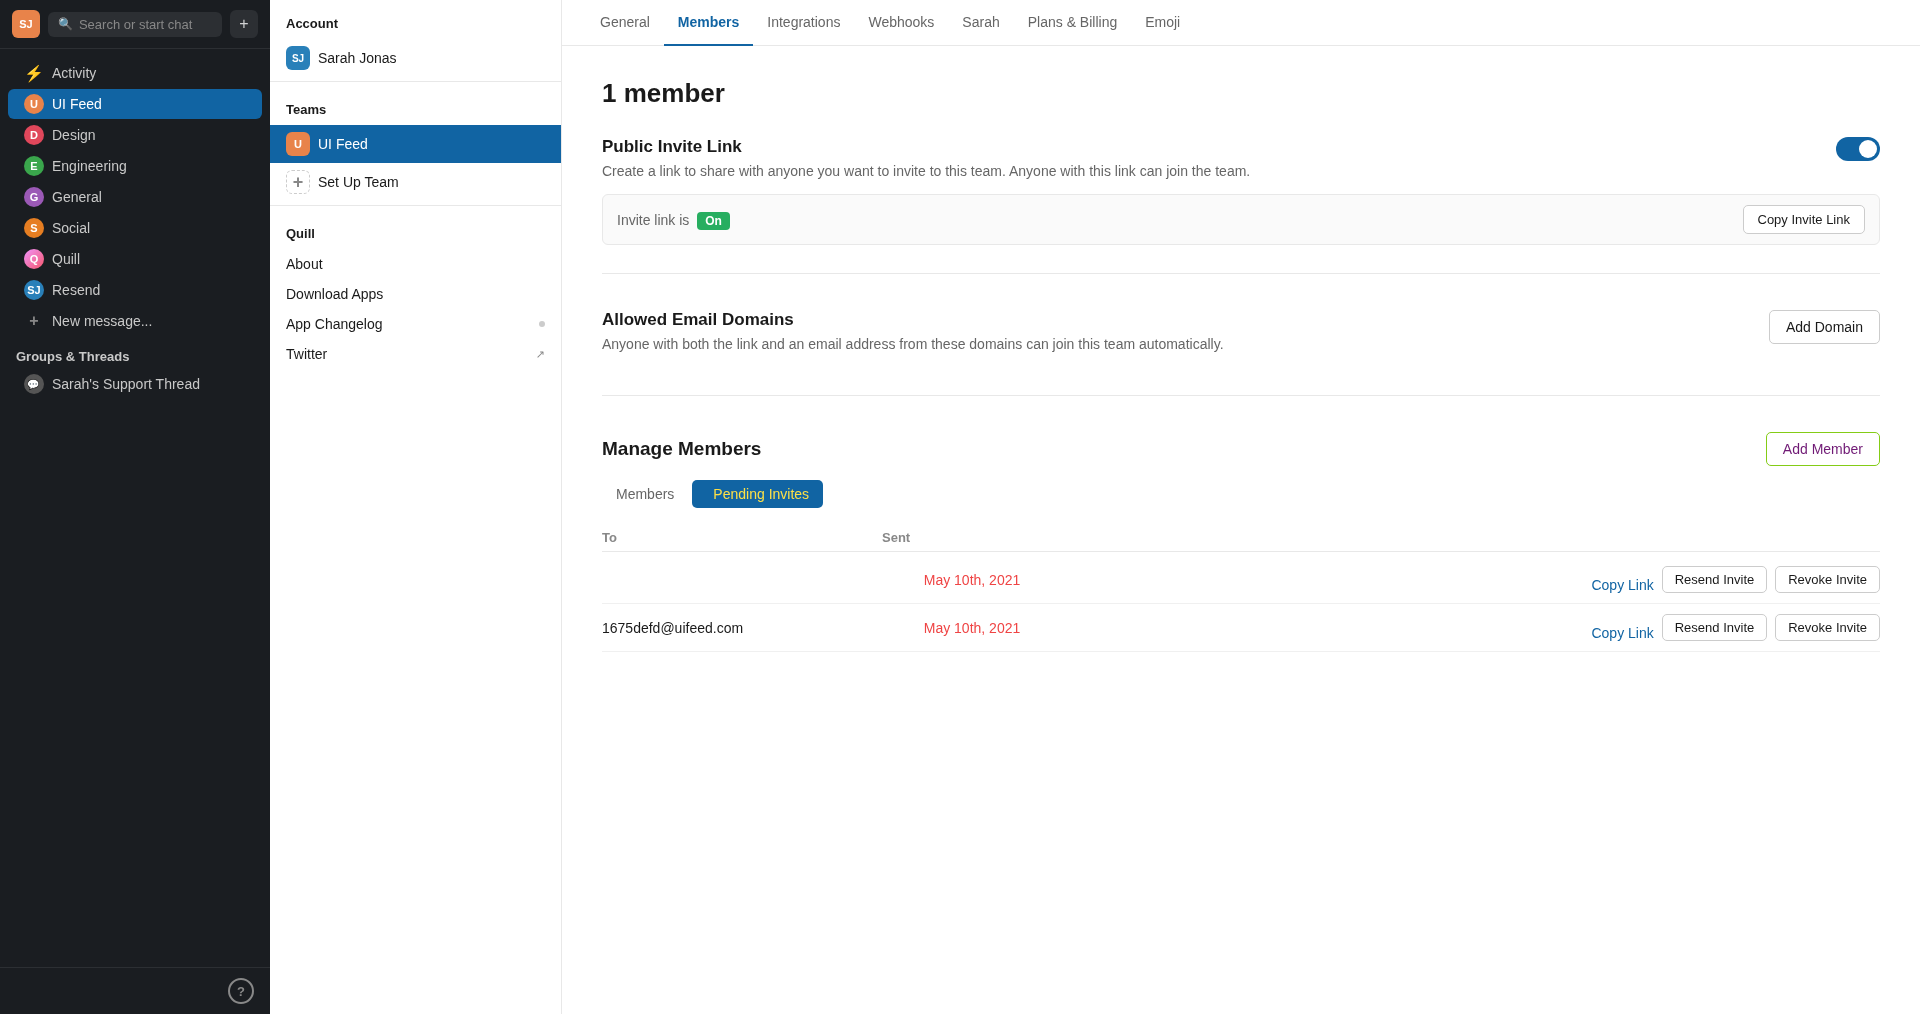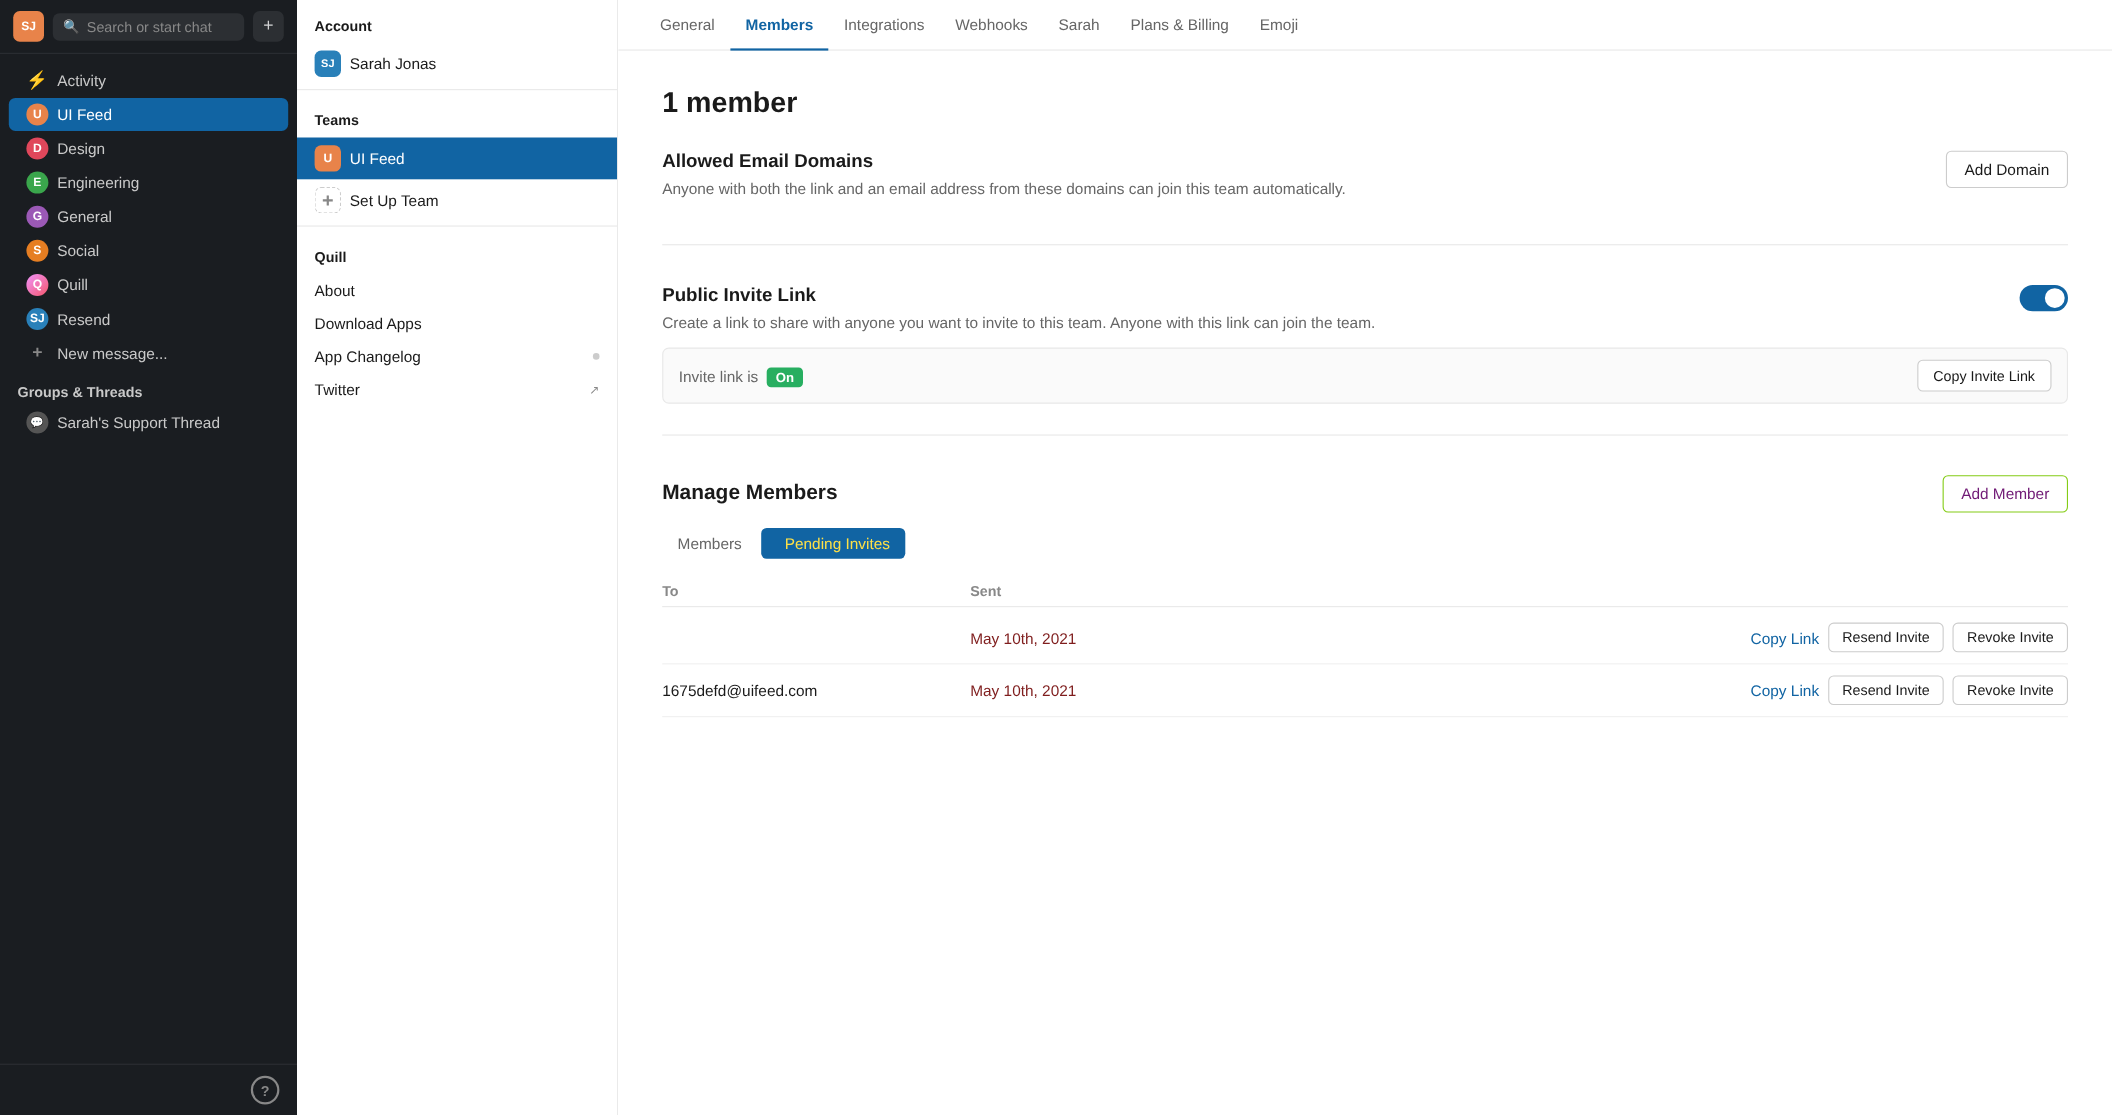--- a/index.html
+++ b/index.html
@@ -269,22 +269,22 @@
     .col-to { width: 280px; }
     .col-sent { width: 180px; }
     .col-actions { display: flex; gap: 8px; margin-left: auto; align-items: center; }
 
     .table-row {
       display: flex; align-items: center;
       padding: 10px 0;
       border-bottom: 1px solid #f0f0f0;
     }
     .row-to { width: 280px; font-size: 14px; color: #1a1a1a; }
-    .row-sent { width: 180px; font-size: 14px; color: #7f1d1d; }
-    .row-actions { display: flex; gap: 8px; margin-left: auto; align-items: center; }
+    .row-sent { width: 180px; font-size: 14px; color: #ef4444; text-align: center; }
+    .row-actions { display: flex; gap: 8px; margin-left: auto; align-items: flex-end; }
 
     .copy-link-text {
       color: #1164a3; font-size: 14px; cursor: pointer; text-decoration: none;
     }
     .action-btn {
       background: #fff;
       border: 1px solid #ccc;
       border-radius: 5px;
       padding: 5px 12px;
       font-size: 13px;
@@ -410,41 +410,41 @@
     <div class="tab">Emoji</div>
   </div>
 
   <div class="content-area">
 
     <div class="member-count">1 member</div>
 
     <div class="section-block">
       <div class="section-header">
         <div class="section-title-group">
-          <div class="section-title">Allowed Email Domains</div>
-          <div class="section-desc">Anyone with both the link and an email address from these domains can join this team automatically.</div>
-        </div>
-        <button class="add-domain-btn">Add Domain</button>
-      </div>
-    </div>
-
-    <div class="section-block">
-      <div class="section-header">
-        <div class="section-title-group">
           <div class="section-title">Public Invite Link</div>
           <div class="section-desc">Create a link to share with anyone you want to invite to this team. Anyone with this link can join the team.</div>
         </div>
         <div class="toggle"></div>
       </div>
       <div class="invite-link-box">
         <span class="invite-link-text">
           <span>Invite link is</span>
           <span class="invite-status">On</span>
         </span>
         <button class="copy-link-btn">Copy Invite Link</button>
+      </div>
+    </div>
+
+    <div class="section-block">
+      <div class="section-header">
+        <div class="section-title-group">
+          <div class="section-title">Allowed Email Domains</div>
+          <div class="section-desc">Anyone with both the link and an email address from these domains can join this team automatically.</div>
+        </div>
+        <button class="add-domain-btn">Add Domain</button>
       </div>
     </div>
 
     <div class="section-block">
       <div class="manage-members-header">
         <div class="manage-members-title">Manage Members</div>
         <button class="add-member-btn">Add Member</button>
       </div>
 
       <div class="sub-tabs">

